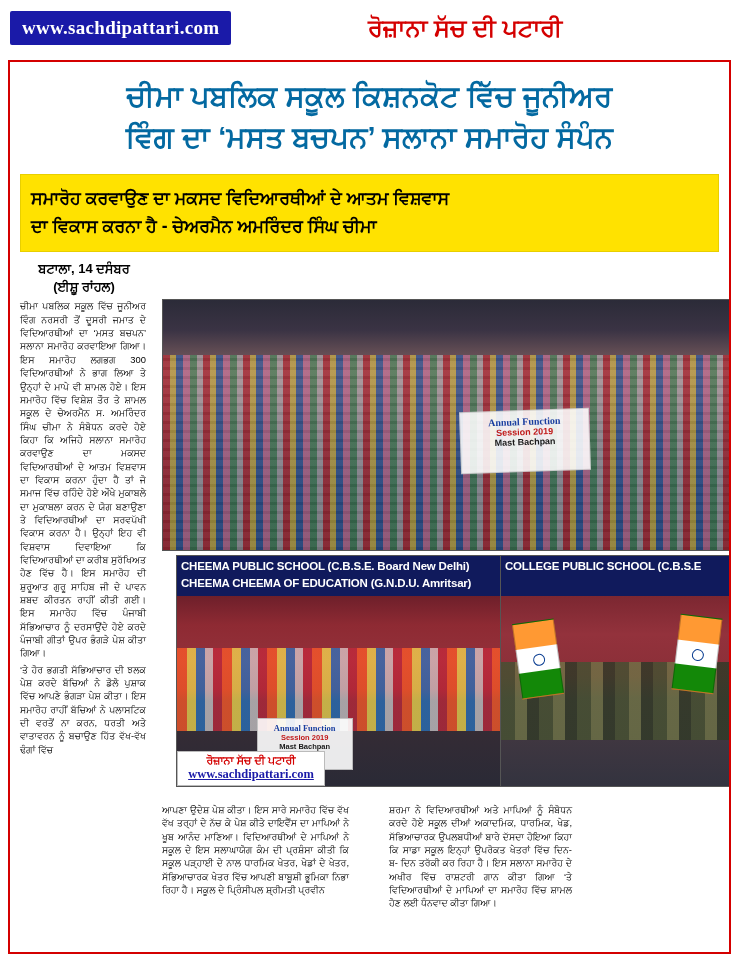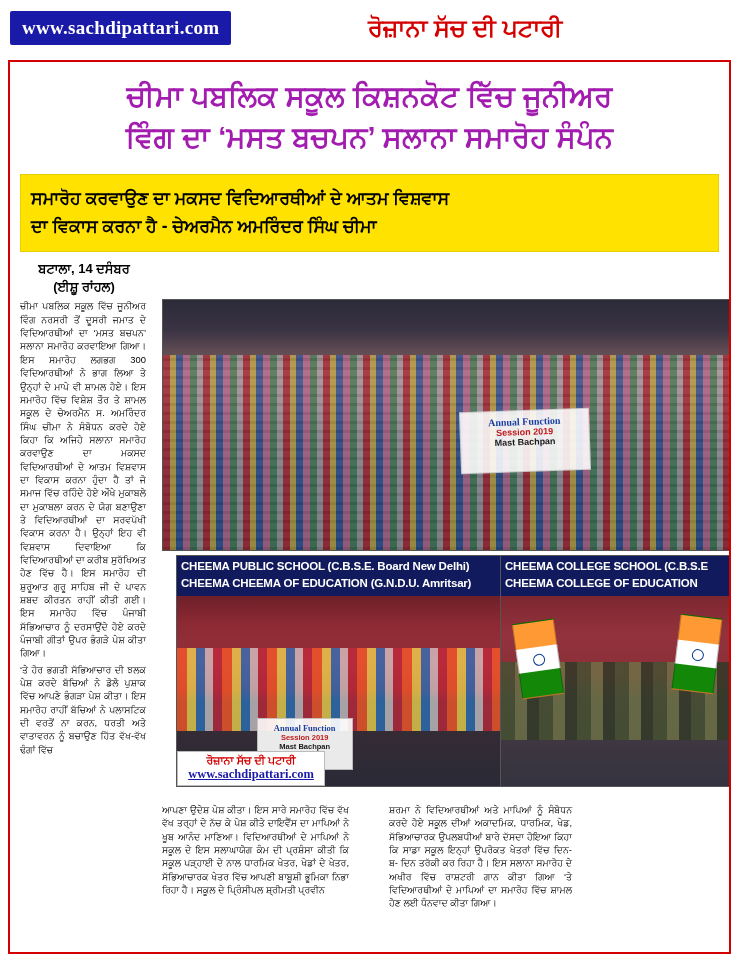--- a/index.html
+++ b/index.html
@@ -65,21 +65,21 @@
 
   
   .headline-wrap {
     padding: 14px 14px 6px 14px;
   }
   .headline {
     text-align: center;
     font-size: 29px;
     line-height: 1.42;
     font-weight: bold;
-    color: #a21caf;
+    color: #0369a1;
     letter-spacing: 0.2px;
   }
   .headline .ln { display: block; }
 
   
   .subhead {
     margin: 10px 10px 8px 10px;
     background: #ffe200;
     border: 1px solid #e8cf00;
     padding: 9px 10px 11px 10px;
@@ -400,22 +400,21 @@
           <div class="site-badge">
             <div class="b1">ਰੋਜ਼ਾਨਾ ਸੱਚ ਦੀ ਪਟਾਰੀ</div>
             <div class="b2">www.sachdipattari.com</div>
           </div>
         </div>
 
         
         <div class="photo photo-right">
           <div class="flagscene"></div>
           <div class="stage-banner">
-            <div>CHEEMA COLLEGE SCHOOL (C.B.S.E</div>
-            <div>CHEEMA COLLEGE OF EDUCATION</div>
+            <div>COLLEGE PUBLIC SCHOOL (C.B.S.E</div>
           </div>
           <div class="flag flag-a"></div>
           <div class="flag flag-b"></div>
           <div class="army"></div>
         </div>
 
         
         <div class="lower-cols">
           <div class="lower-col a">
             <p>ਆਪਣਾ ਉਦੇਸ਼ ਪੇਸ਼ ਕੀਤਾ। ਇਸ ਸਾਰੇ ਸਮਾਰੋਹ ਵਿੱਚ ਵੱਖ ਵੱਖ ਤਰ੍ਹਾਂ ਦੇ ਨੱਚ ਕੇ ਪੇਸ਼ ਕੀਤੇ ਦਾਇਵੈਂਸ ਦਾ ਮਾਪਿਆਂ ਨੇ ਖੂਬ ਆਨੰਦ ਮਾਣਿਆ। ਵਿਦਿਆਰਥੀਆਂ ਦੇ ਮਾਪਿਆਂ ਨੇ ਸਕੂਲ ਦੇ ਇਸ ਸਲਾਘਾਯੋਗ ਕੰਮ ਦੀ ਪ੍ਰਸ਼ੰਸਾ ਕੀਤੀ ਕਿ ਸਕੂਲ ਪੜ੍ਹਾਈ ਦੇ ਨਾਲ ਧਾਰਮਿਕ ਖੇਤਰ, ਖੇਡਾਂ ਦੇ ਖੇਤਰ, ਸੱਭਿਆਚਾਰਕ ਖੇਤਰ ਵਿੱਚ ਆਪਣੀ ਬਾਬੂਸ਼ੀ ਭੂਮਿਕਾ ਨਿਭਾ ਰਿਹਾ ਹੈ। ਸਕੂਲ ਦੇ ਪ੍ਰਿੰਸੀਪਲ ਸ਼੍ਰੀਮਤੀ ਪ੍ਰਵੀਨ</p>

